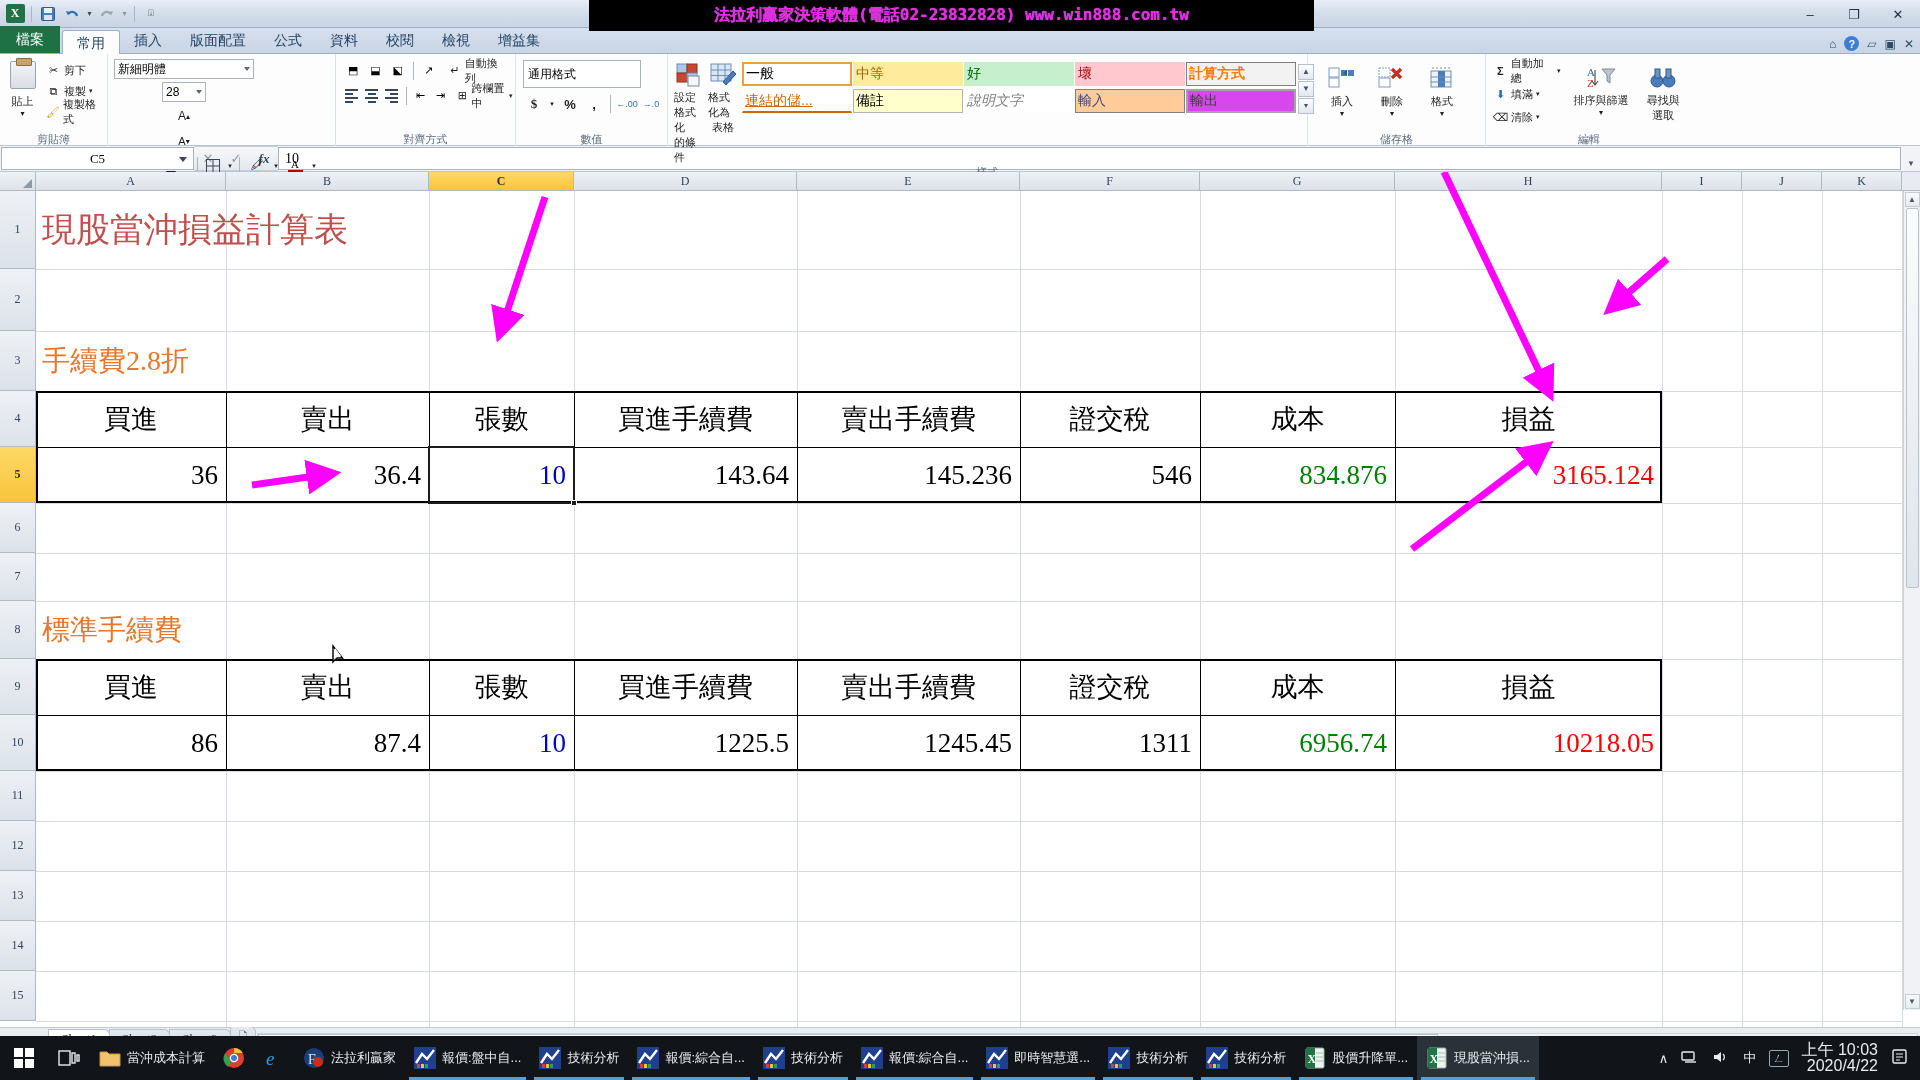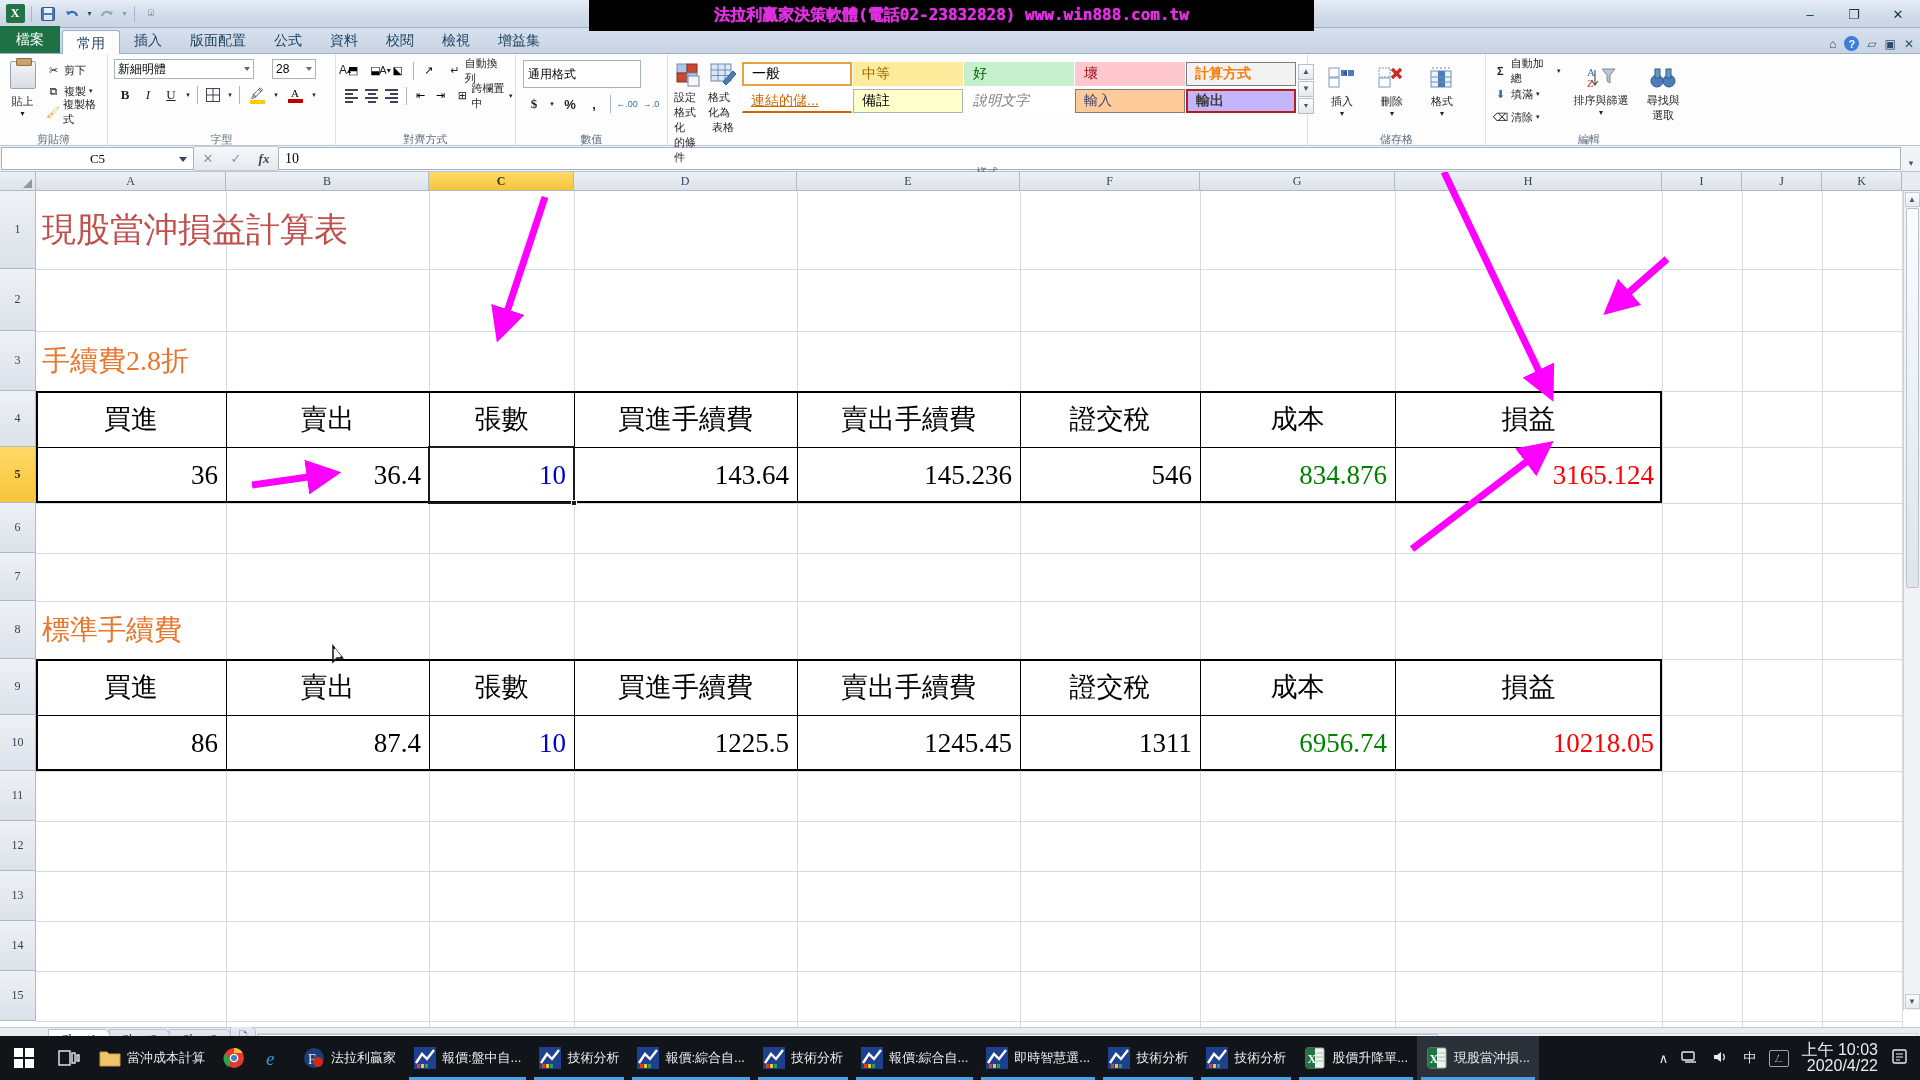--- a/index.html
+++ b/index.html
@@ -166,21 +166,21 @@
   
   .numbox {
     width: 118px; height: 28px; border: 1px solid #a8b3c0; background: #fff;
     font-size: 12px; padding: 1px 14px 1px 4px; display: flex;
     align-items: center; position: relative;
   }
 
   
   .stylecell {
     height: 24px; display: flex; align-items: center;
-    padding: 0 8px; font-size: 14px; border: 1px solid #cfd6e0;
+    padding: 0 2px; font-size: 14px; border: 1px solid #cfd6e0;
     min-width: 104px; white-space: nowrap; overflow: hidden;
   }
   .gallery-scroll {
     width: 16px; display: flex; flex-direction: column; gap: 1px;
     margin-left: 2px; justify-content: center;
   }
   .gs-btn {
     width: 16px; height: 16px; border: 1px solid #b6c0cc;
     background: linear-gradient(#fbfcfd,#e3e8ef);
     display: flex; align-items: center; justify-content: center;
@@ -428,21 +428,21 @@
           <span class="mini-ico" style="color:#d4a017;">🖌</span>
           <span>複製格式</span>
         </div>
       </div>
     </div>
     <div class="rgroup-title">剪貼簿</div>
   </div>
 
   <div class="rgroup" style="width:228px;">
     <div class="rgroup-body" style="flex-direction:column;gap:3px;padding:3px 2px 0;">
-      <div style="display:flex;gap:18px;align-items:flex-start;">
+      <div style="display:flex;gap:3px;align-items:center;flex-direction:column;">
         <div class="fontbox" style="width:140px;">
           <span>新細明體</span>
           <span class="caret"></span>
         </div>
         <div class="fontbox" style="width:44px;">
           <span>28</span>
           <span class="caret"></span>
         </div>
         <div class="fmt-btn" style="font-size:12px;">A<sup style="font-size:8px;">▴</sup></div>
         <div class="fmt-btn" style="font-size:11px;">A<sup style="font-size:8px;">▾</sup></div>
@@ -593,21 +593,21 @@
         <div style="display:grid;grid-template-columns:repeat(5,110px);grid-template-rows:26px 26px;gap:1px;">
           <div class="stylecell" style="background:#ffffff;color:#000;border:2px solid #e8a33d;">一般</div>
           <div class="stylecell" style="background:#ffeb9c;color:#9c6500;border-color:#ffeb9c;">中等</div>
           <div class="stylecell" style="background:#c6efce;color:#006100;border-color:#c6efce;">好</div>
           <div class="stylecell" style="background:#ffc7ce;color:#9c0006;border-color:#ffc7ce;">壞</div>
           <div class="stylecell" style="background:#f2f2f2;color:#fa7d00;border:1px solid #7f7f7f;font-weight:bold;">計算方式</div>
           <div class="stylecell" style="background:#fff;color:#cc6600;border-color:#fff;border-bottom:2px solid #cc6600;text-decoration:underline;">連結的儲...</div>
           <div class="stylecell" style="background:#ffffcc;color:#000;border:1px solid #b2b2b2;">備註</div>
           <div class="stylecell" style="background:#fff;color:#7f7f7f;border-color:#fff;font-style:italic;">說明文字</div>
           <div class="stylecell" style="background:#ffcc99;color:#3f3f76;border:1px solid #7f7f7f;">輸入</div>
-          <div class="stylecell" style="background:#c4b5fd;color:#3f3f3f;border:2px solid #b91c1c;font-weight:bold;">輸出</div>
+          <div class="stylecell" style="background:#d946ef;color:#3f3f3f;border:2px solid #a3a3a3;font-weight:normal;">輸出</div>
         </div>
         <div class="gallery-scroll">
           <div class="gs-btn">▲</div>
           <div class="gs-btn">▼</div>
           <div class="gs-btn">▾</div>
         </div>
       </div>
     </div>
     <div class="rgroup-title">樣式</div>
   </div>

